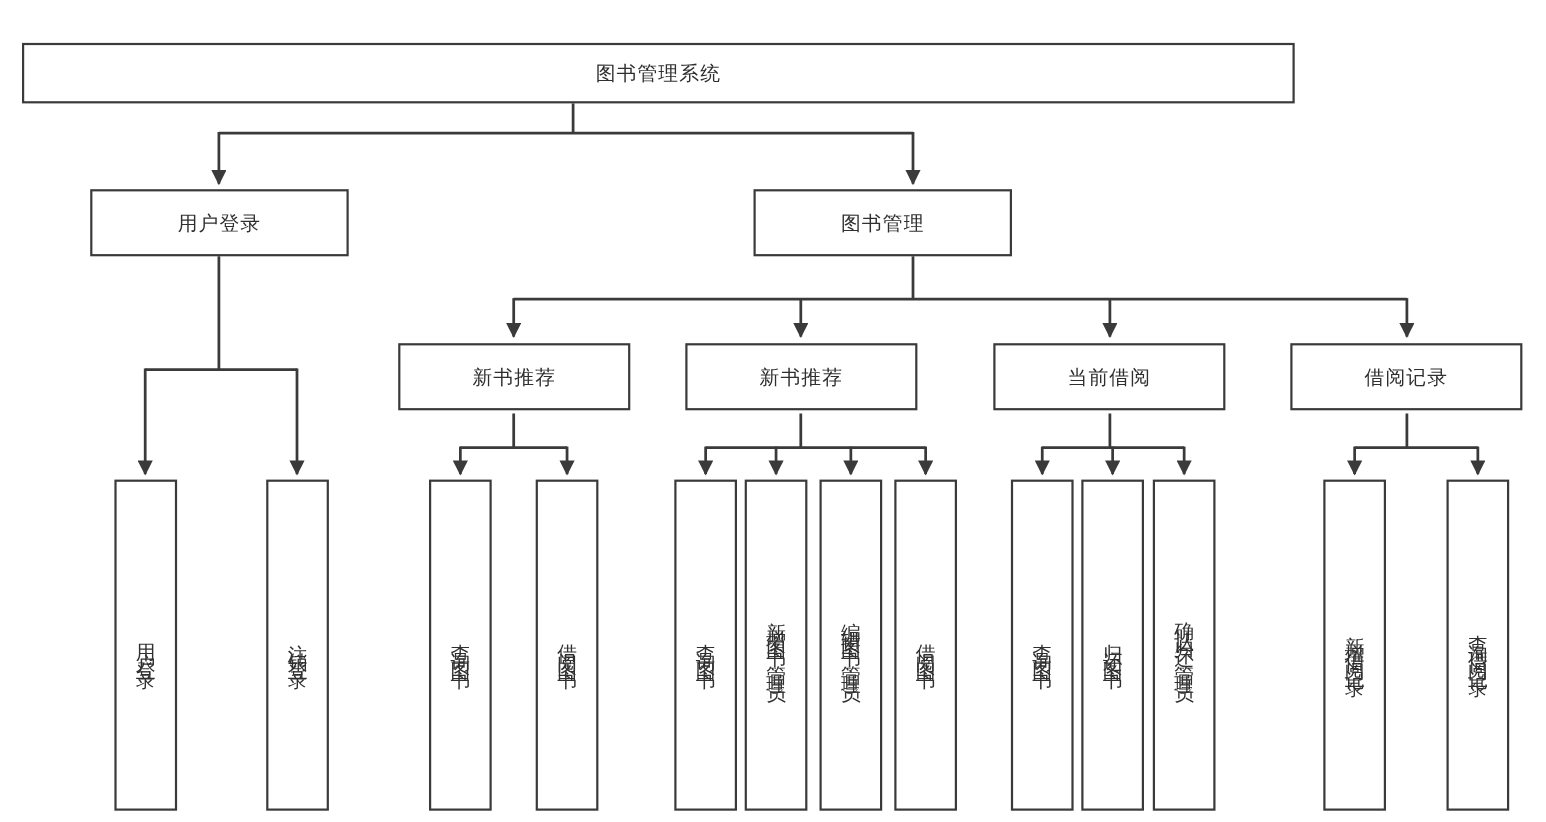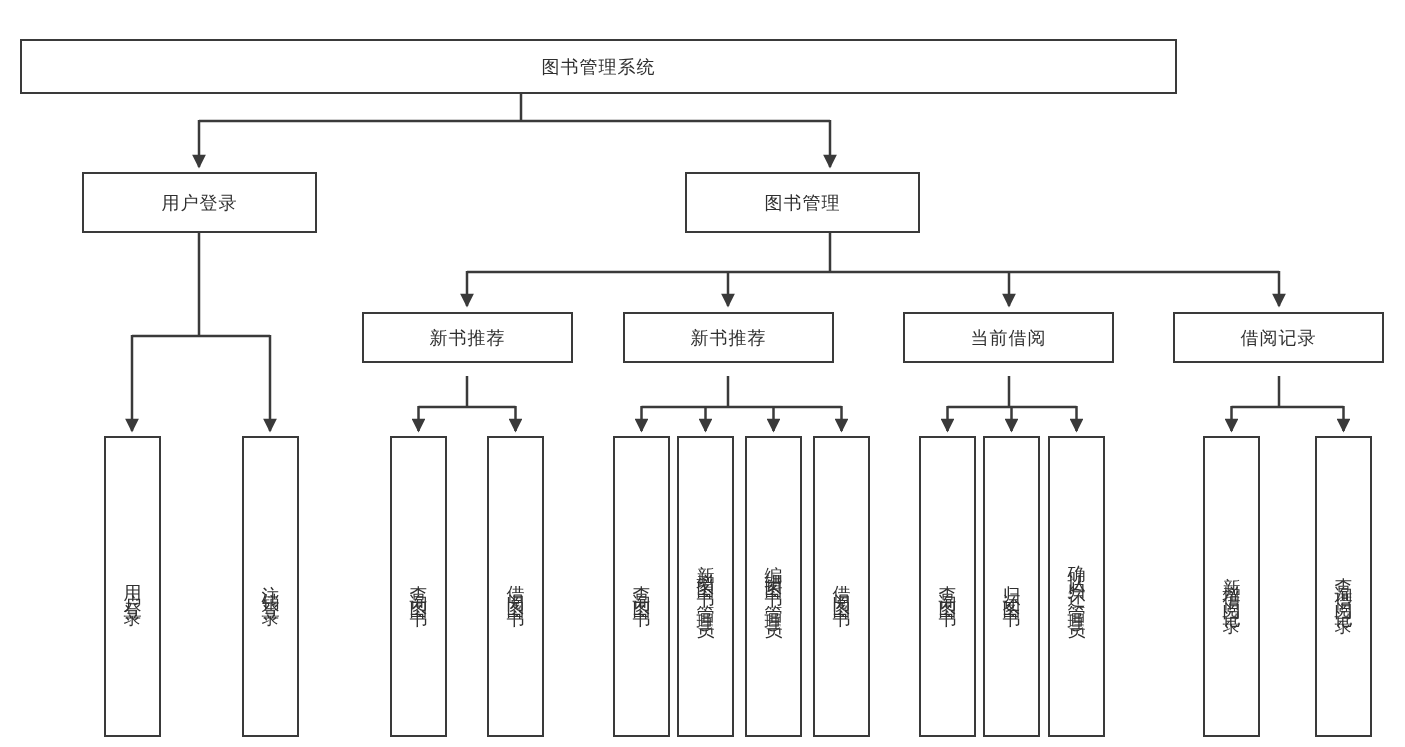--- a/index.html
+++ b/index.html
@@ -25,21 +25,21 @@
     background:#fff;
     border:2.5px solid var(--line-color);
     display:flex;align-items:center;justify-content:center;
     font-size:18px;
     letter-spacing:1px;
     color:var(--text-color);
     text-align:center;
   }
   .root{left:20px;top:25px;width:1157px;height:55px;margin-top:14px;}
   .lvl2{top:172px;width:235px;height:61px;}
-  .lvl3{top:312px;width:211px;height:51px;}
+  .lvl3{top:312px;width:211px;height:61px;}
   .leaf{top:436px;width:57px;height:301px;}
   .vtext{
     writing-mode:vertical-rl;
     text-orientation:mixed;
     font-size:18px;
     letter-spacing:8px;
     line-height:1;
     max-height:288px;
   }
   .watermark{

